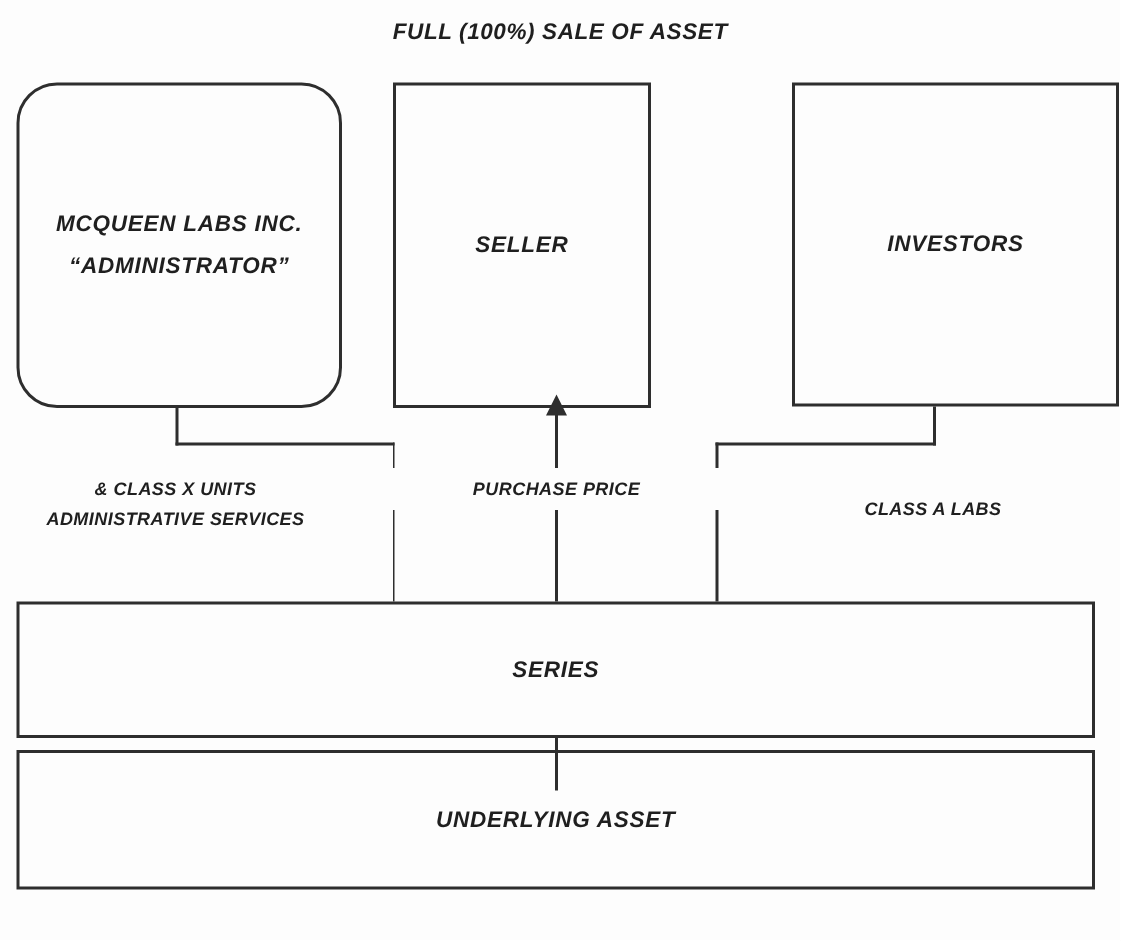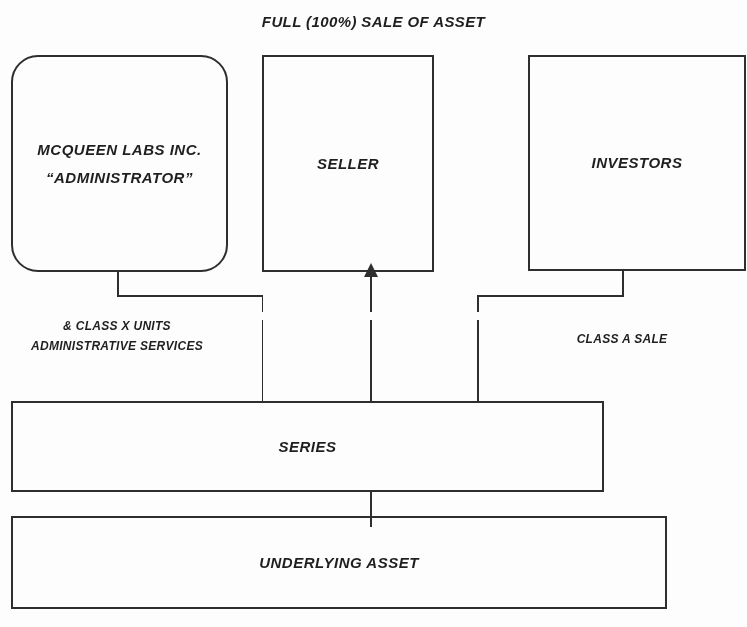--- a/index.html
+++ b/index.html
@@ -43,22 +43,22 @@
     font-size: 15px;
     font-weight: bold;
     letter-spacing: 0.5px;
     line-height: 28px;
     color: var(--text);
   }
 
   .node-admin      { left: 11px;  top: 55px;  width: 217px; height: 217px; border-radius: 27px; }
   .node-seller     { left: 262px; top: 55px;  width: 172px; height: 217px; }
   .node-investors  { left: 512px; top: 55px;  width: 218px; height: 216px; margin-left: 16px; }
-  .node-series     { left: 11px;  top: 401px; width: 593px; height: 91px;  }
-  .node-underlying { left: 11px;  top: 516px; width: 656px; height: 93px;  }
+  .node-series     { left: 11px;  top: 401px; width: 719px; height: 91px;  }
+  .node-underlying { left: 11px;  top: 500px; width: 719px; height: 93px;  }
 
   .vline, .hline {
     position: absolute;
     background: var(--line);
   }
   .vline { width: 1.5px; }
   .hline { height: 1.5px; }
 
   
   .conn-admin-stub   { left: 117px;   top: 271px; height: 25.5px; }
@@ -141,19 +141,20 @@
   <div class="arrow-up"></div>
 
   <div class="vline conn-underlying"></div>
 
   <div class="edge-label edge-label-admin">
     <div>&amp; CLASS X UNITS</div>
     <div>ADMINISTRATIVE SERVICES</div>
   </div>
 
   <div class="edge-label edge-label-payment">
+    <div>PURCHASE PRICE</div>
   </div>
 
   <div class="edge-label edge-label-classa">
-    <div>CLASS A SALE</div>
+    <div>CLASS A LABS</div>
   </div>
 
 </div>
 
 </body></html>

